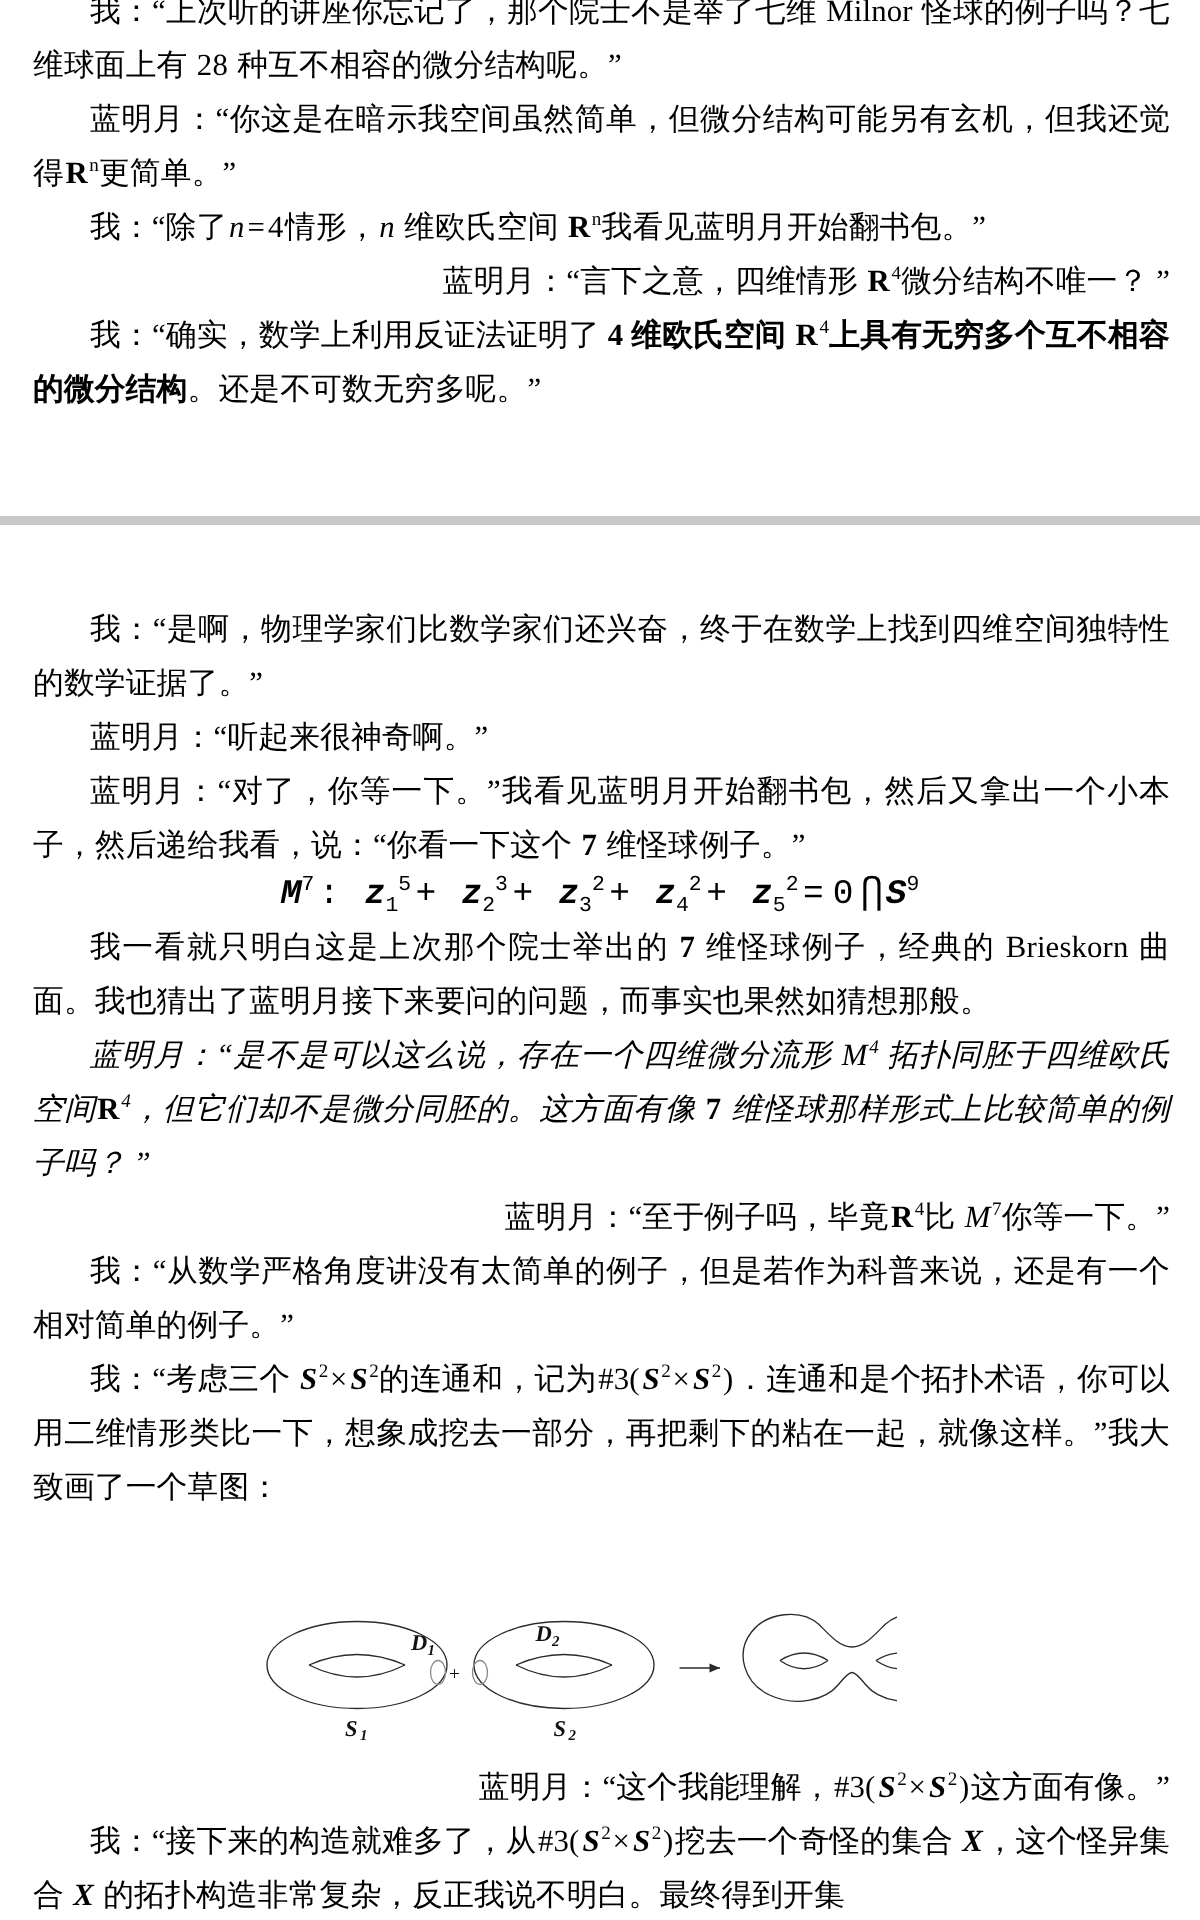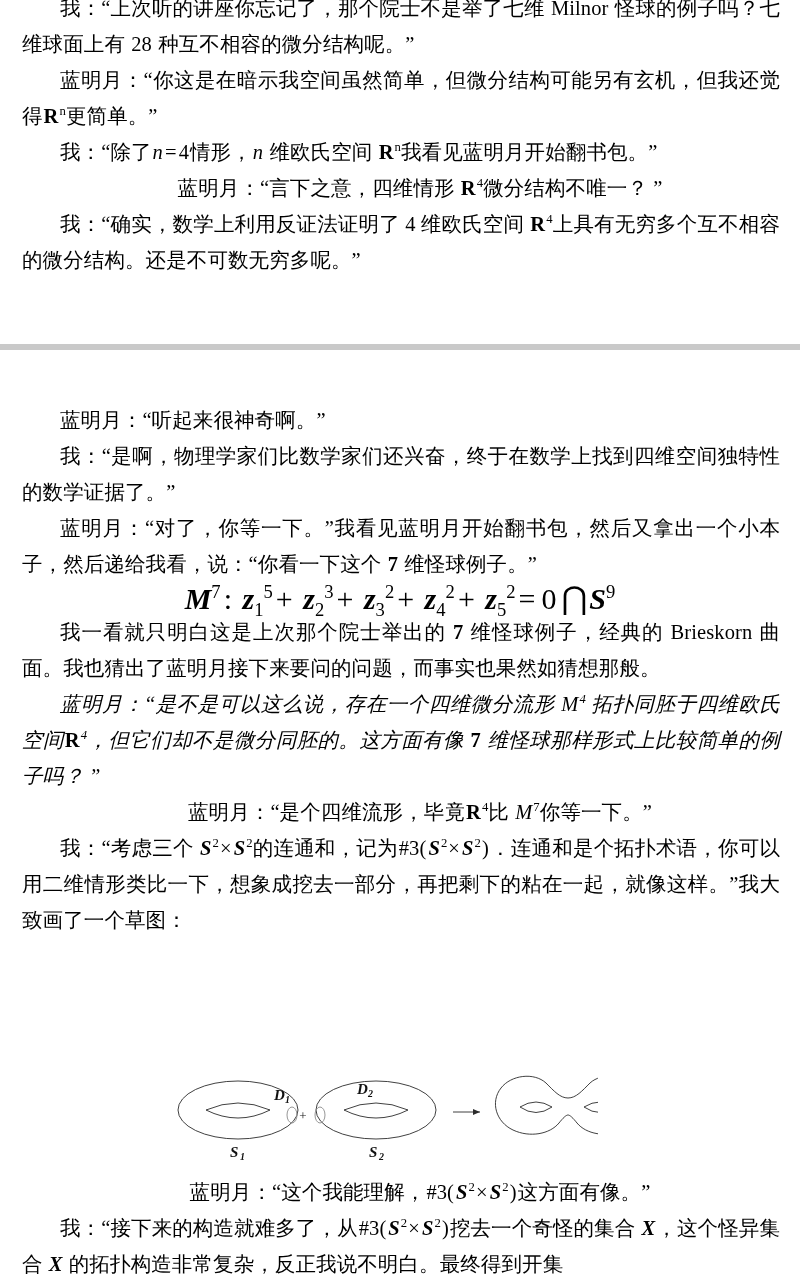--- a/index.html
+++ b/index.html
@@ -36,23 +36,23 @@
   .para {
     font-size: 20.5px;
     line-height: 36px;
     text-align: justify;
     text-justify: inter-character;
     text-indent: 38px;
     margin: 0;
     letter-spacing: 0.1px;
     word-break: break-all;
   }
-  .para.last-loose { text-align: center; }
-
-  .bold { font-weight: normal; }
+  .para.last-loose { text-align: right; }
+
+  .bold { font-weight: bold; }
 
   
   .mi {
     font-family: "Liberation Serif", "DejaVu Serif", serif;
     font-style: italic;
     padding: 0 1px;
   }
   .mb {
     font-family: "Liberation Serif", "DejaVu Serif", serif;
     font-weight: bold;
@@ -83,22 +83,22 @@
     height: 6px;
     background: #c9c9c9;
   }
 
   
   .formula {
     position: absolute;
     left: 0;
     width: 800px;
     text-align: center;
-    font-size: 30px;
-    font-family: Liberation Serif, serif;
+    font-size: 23px;
+    font-family: Liberation Mono, monospace;
   }
   .formula .fitb {
     font-style: italic;
     font-weight: bold;
   }
   .formula .op {
     font-style: normal;
     font-weight: normal;
     padding: 0 3px;
   }
@@ -164,25 +164,25 @@
     <p class="para">
       <span>我：“确实，数学上利用反证法证明了 </span><span class="bold">4 维欧氏空间 </span><span class="mb">R</span><sup class="sp">4</sup><span class="bold">上具有无穷多个互不相容的微分结构</span><span>。还是不可数无穷多呢。”</span>
     </p>
   </div>
 
   <div class="divider" style="top:344px;"></div>
 
   <div class="block" style="top:402px;">
 
     <p class="para">
+      <span>我：“是啊，物理学家们比数学家们还兴奋，终于在数学上找到四维空间独特性的数学证据了。”</span>
+    </p>
+
+    <p class="para">
       <span>蓝明月：“听起来很神奇啊。”</span>
-    </p>
-
-    <p class="para">
-      <span>我：“是啊，物理学家们比数学家们还兴奋，终于在数学上找到四维空间独特性的数学证据了。”</span>
     </p>
 
     <p class="para">
       <span>蓝明月：“对了，你等一下。”我看见蓝明月开始翻书包，然后又拿出一个小本子，然后递给我看，说：“你看一下这个 </span><span class="mb">7</span><span> 维怪球例子。”</span>
     </p>
   </div>
 
   <div class="formula" style="top:580px;">
     <span class="fitb">M</span><sup class="sp">7</sup><span class="op">:</span>
 
@@ -202,23 +202,26 @@
     <p class="para">
       <span>我一看就只明白这是上次那个院士举出的 </span><span class="mb">7</span><span> 维怪球例子，经典的 </span><span class="mn">Brieskorn</span><span> 曲面。我也猜出了蓝明月接下来要问的问题，而事实也果然如猜想那般。</span>
     </p>
 
     <p class="para" style="font-style:italic;">
       <span>蓝明月：“是不是可以这么说，存在一个四维微分流形 </span><span class="mi">M</span><sup class="sp">4</sup><span> 拓扑同胚于四维欧氏空间</span><span class="mb">R</span><sup class="sp">4</sup><span>，但它们却不是微分同胚的。这方面有像 </span><span class="mb">7</span><span> 维怪球那样形式上比较简单的例子吗？ ”</span>
     </p>
 
 
     <p class="para last-loose">
-      <span>蓝明月：“是个四维流形，毕竟</span><span class="mb">R</span><sup class="sp">4</sup><span>比 </span><span class="mi">M</span><sup class="sp">7</sup><span>你等一下。”</span>
-    </p>
-
+      <span>蓝明月：“至于例子吗，毕竟</span><span class="mb">R</span><sup class="sp">4</sup><span>比 </span><span class="mi">M</span><sup class="sp">7</sup><span>你等一下。”</span>
+    </p>
+
+    <p class="para">
+      <span>我：“从数学严格角度讲没有太简单的例子，但是若作为科普来说，还是有一个相对简单的例子。”</span>
+    </p>
 
 
     <p class="para">
       <span>我：“考虑三个 </span><span class="mi" style="font-weight:bold">S</span><sup class="sp">2</sup><span class="mn">×</span><span class="mi" style="font-weight:bold">S</span><sup class="sp">2</sup><span>的连通和，记为</span><span class="mn">#3(</span><span class="mi" style="font-weight:bold">S</span><sup class="sp">2</sup><span class="mn">×</span><span class="mi" style="font-weight:bold">S</span><sup class="sp">2</sup><span class="mn">)</span><span>．连通和是个拓扑术语，你可以用二维情形类比一下，想象成挖去一部分，再把剩下的粘在一起，就像这样。”我大致画了一个草图：</span>
     </p>
   </div>
 
   <div class="figure">
     <svg width="430" height="98" viewBox="0 0 430 98">
       <g fill="none" stroke="#2b2b2b" stroke-width="0.9">

